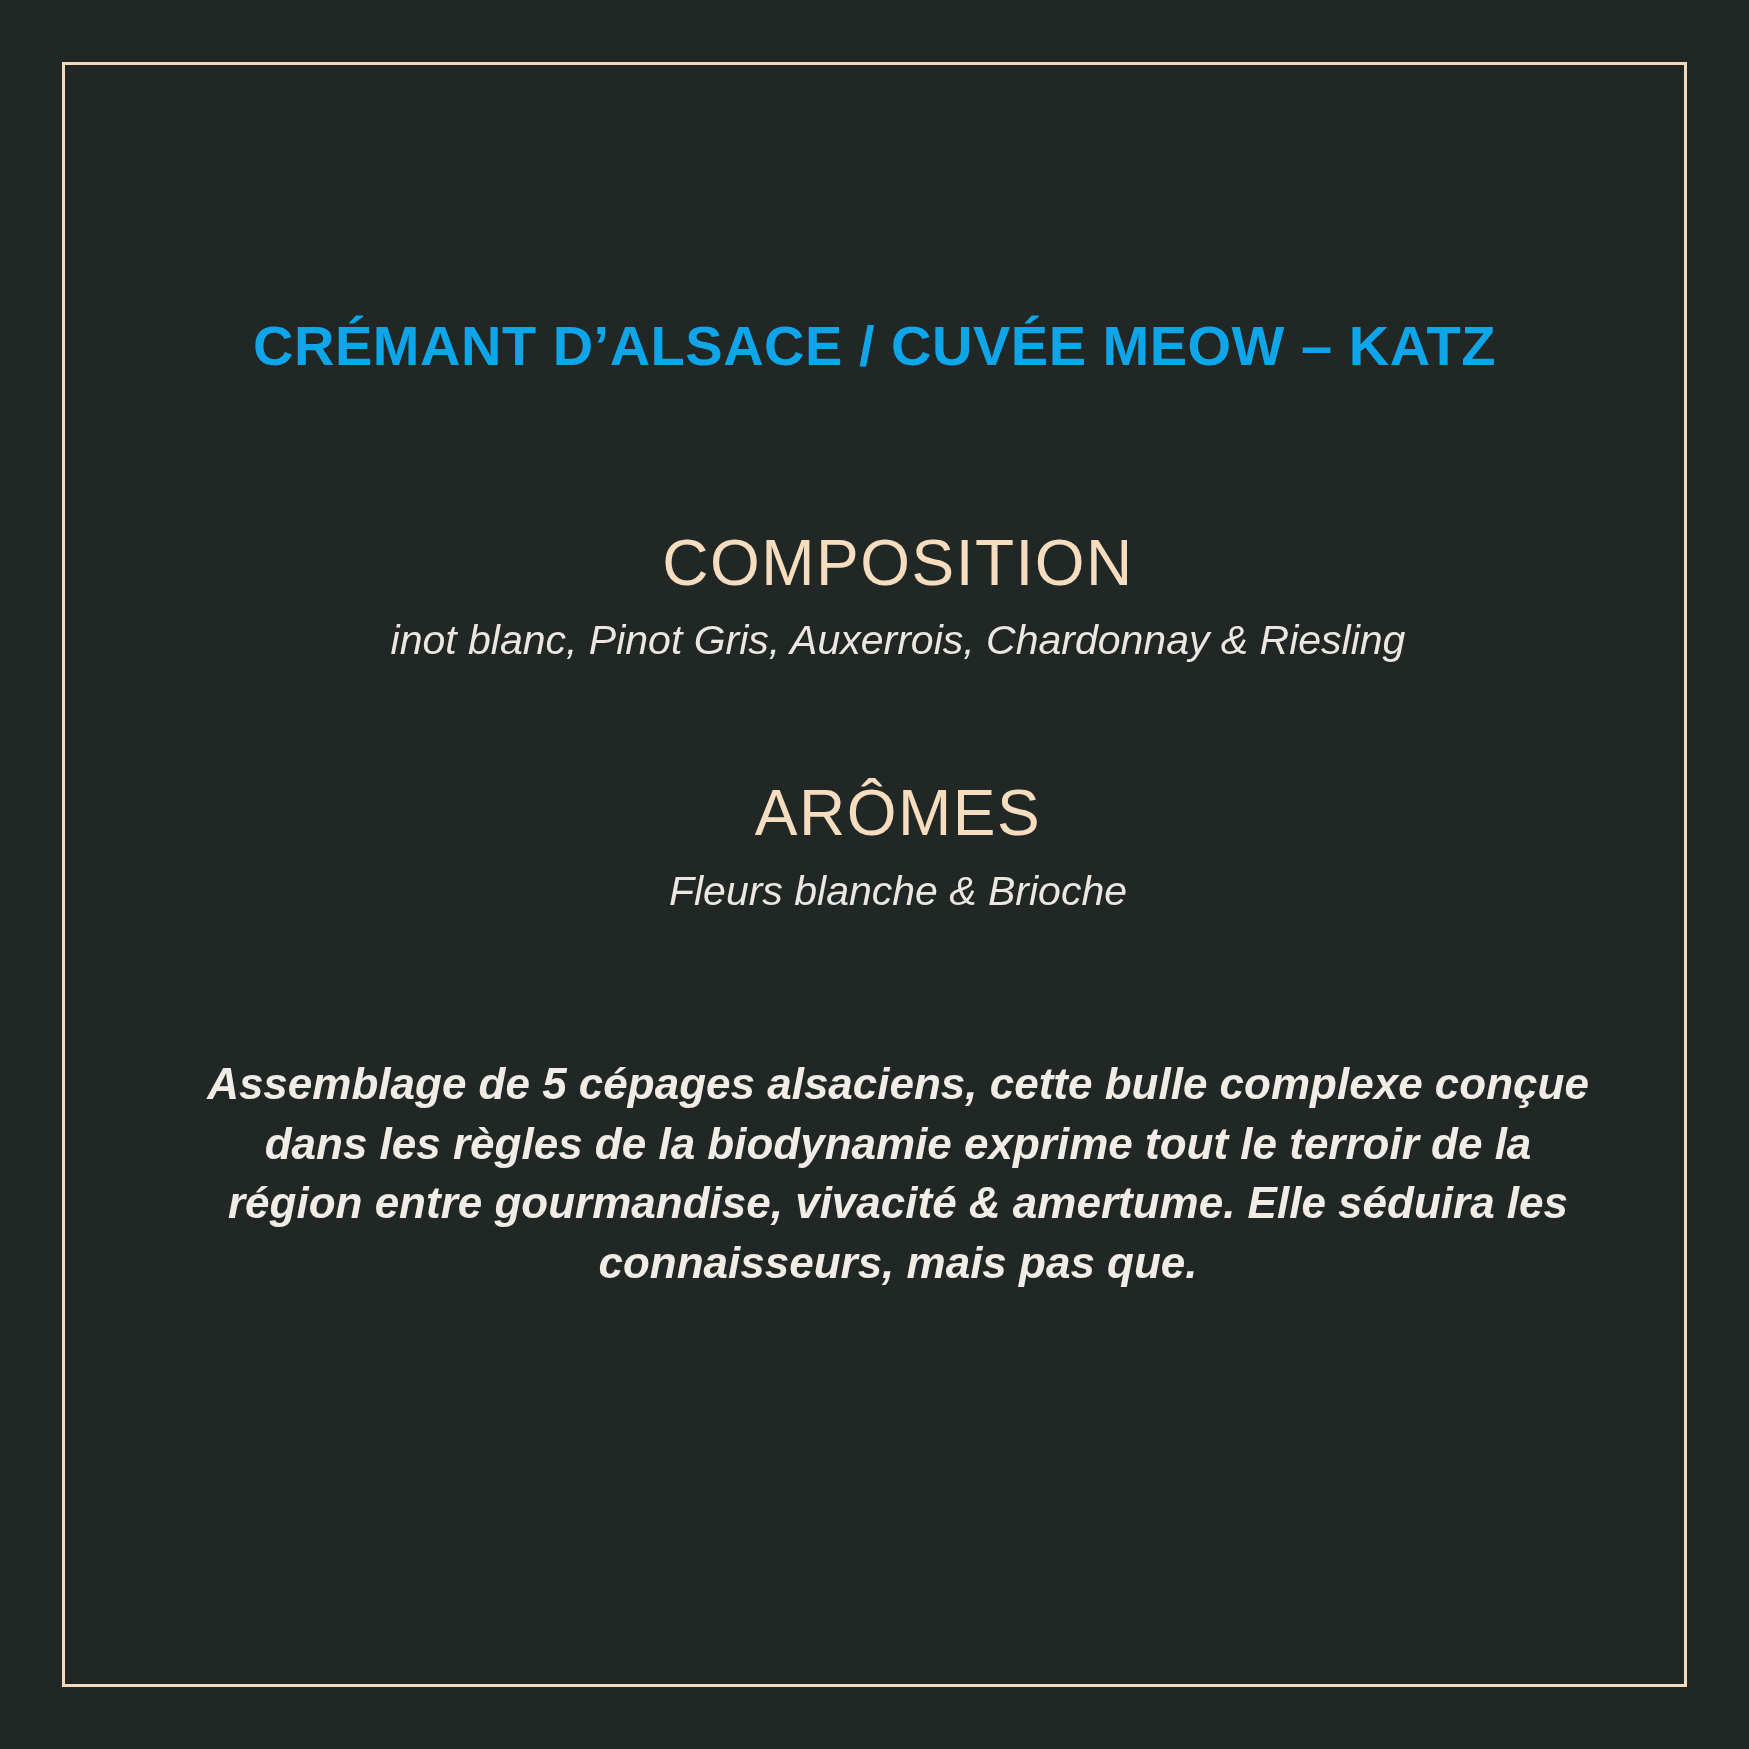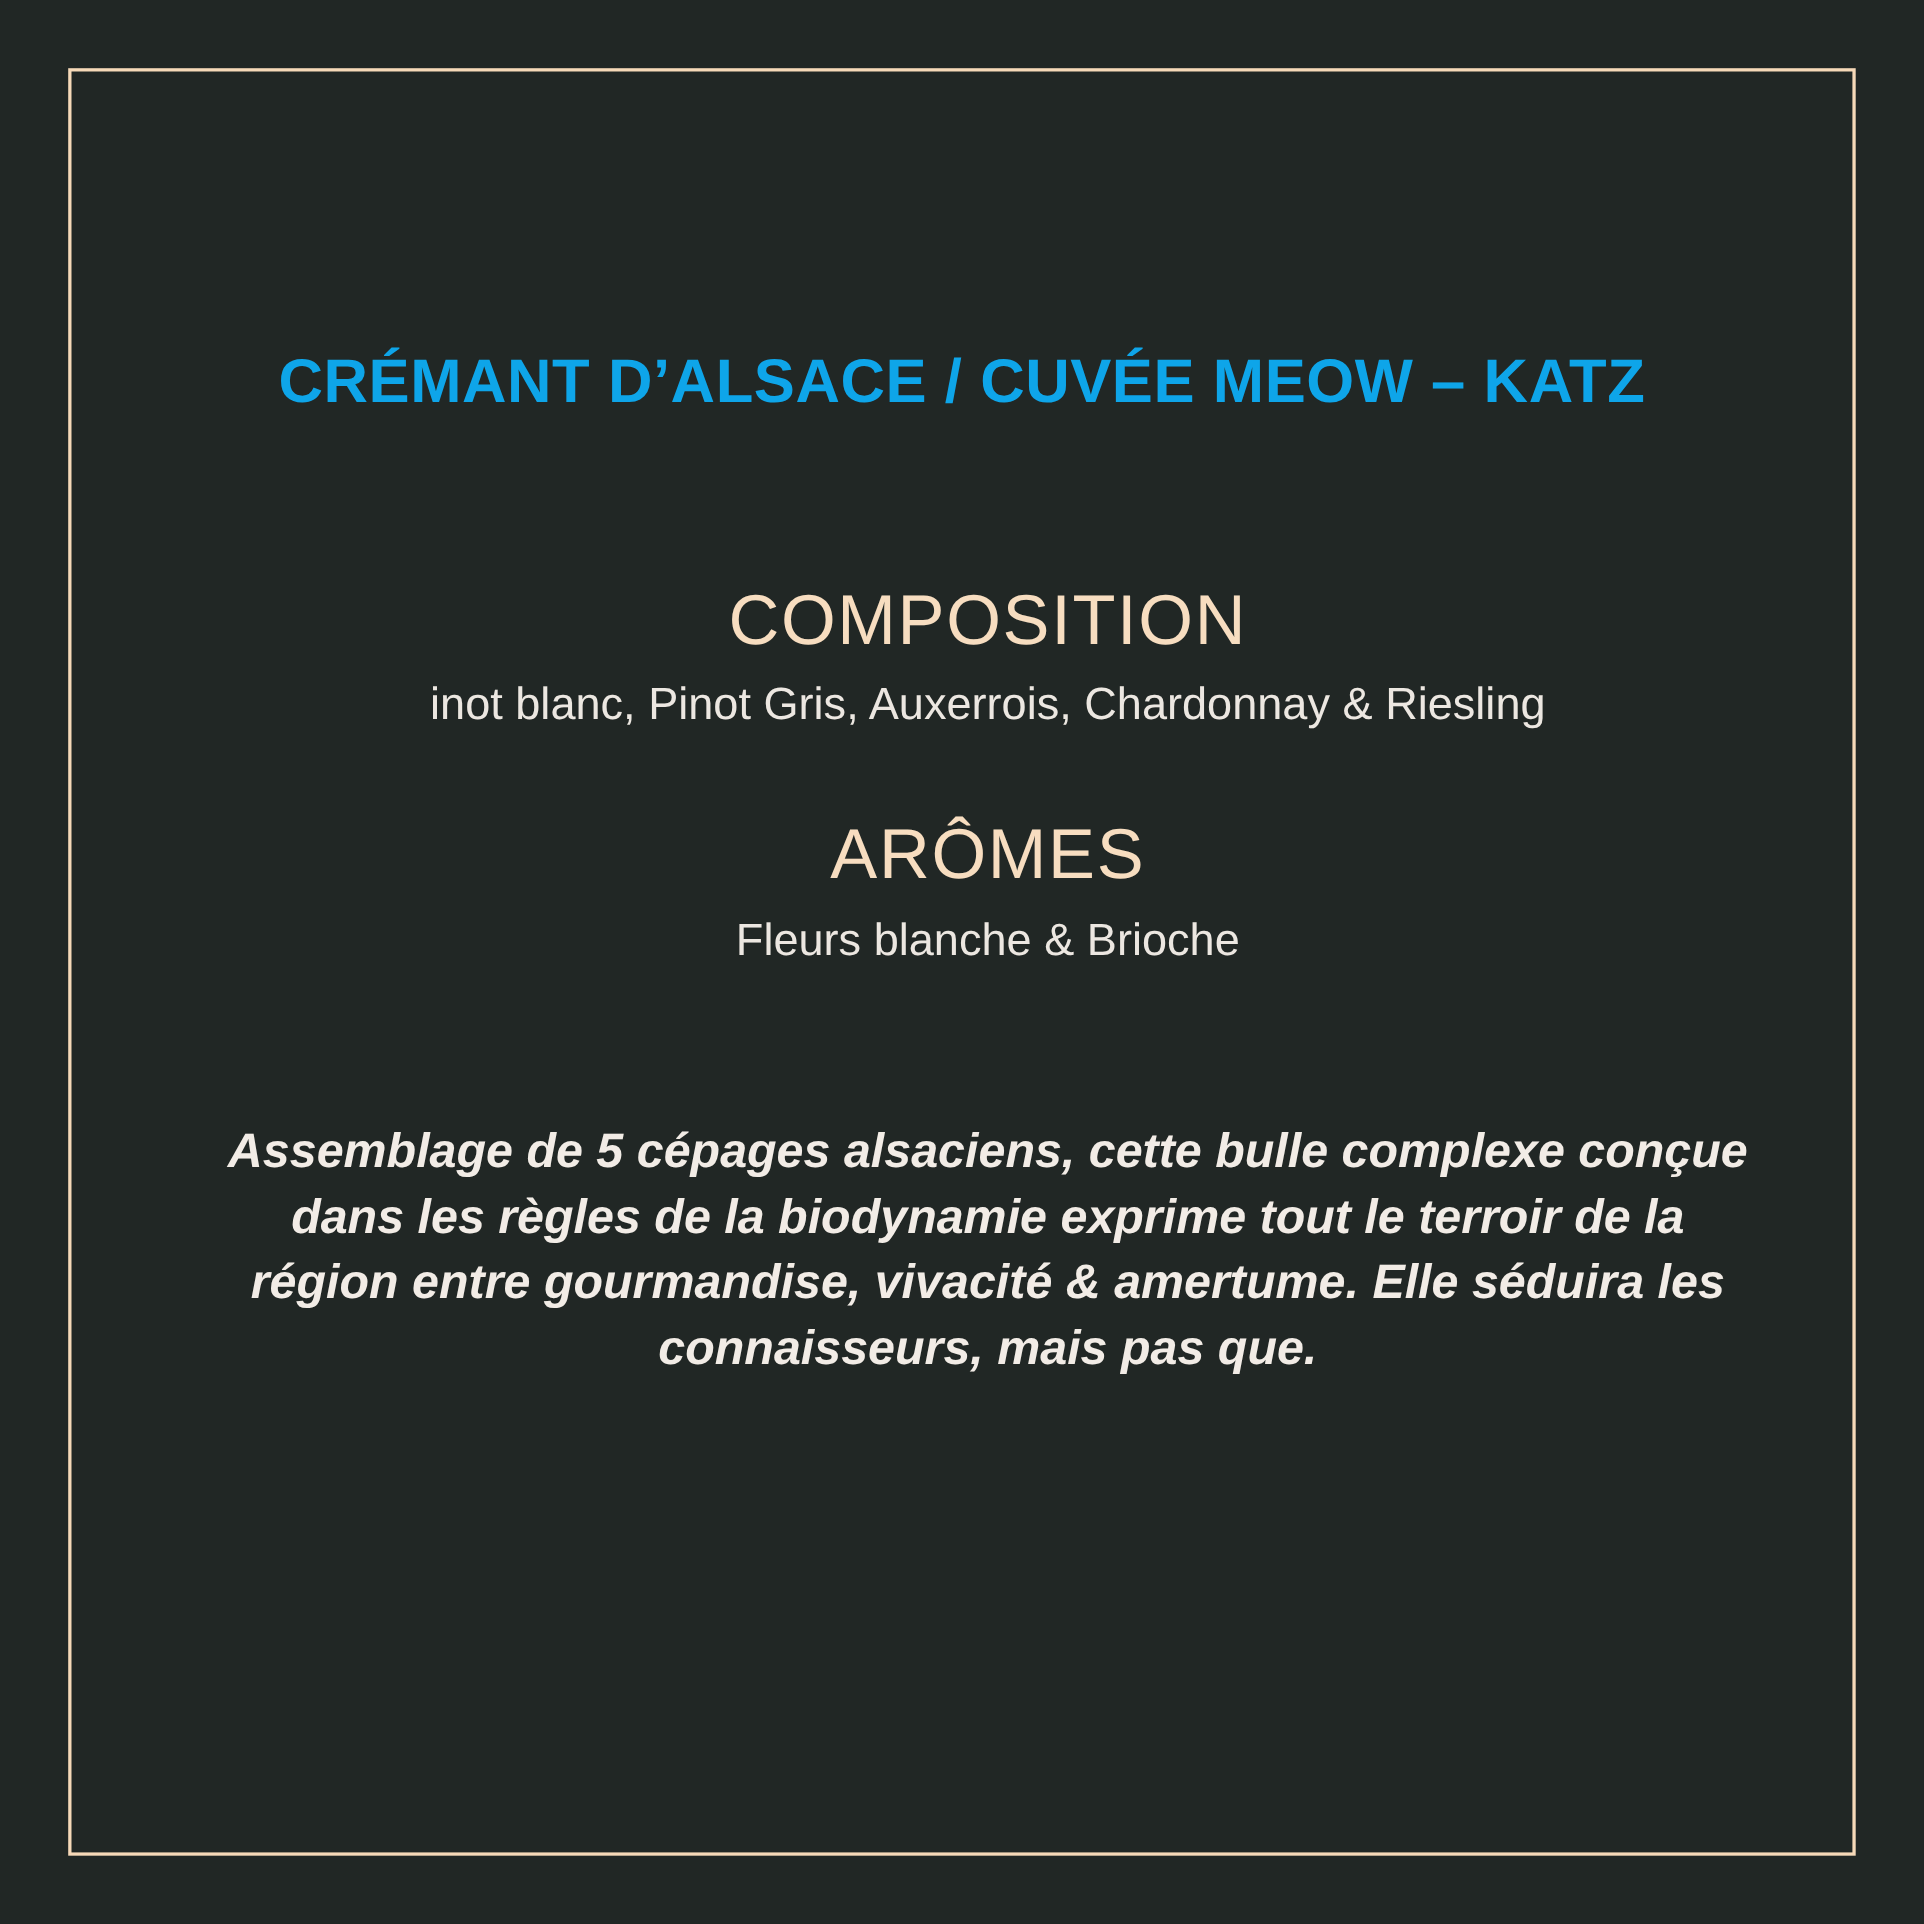--- a/index.html
+++ b/index.html
@@ -34,36 +34,37 @@
     text-align: center;
     line-height: 1.1;
     white-space: nowrap;
   }
   .section {
     width: 100%;
     text-align: center;
     padding-left: 47px;
   }
   .section-composition { margin-top: 150px; }
-  .section-aromes { margin-top: 73px; }
+  .section-aromes { margin-top: 110px; }
   .section-mot { margin-top: 120px; }
 
   .heading {
     color: #f7ddc0;
     font-size: 64px;
     font-weight: 300;
     letter-spacing: 1.5px;
     line-height: 1.15;
   }
   .body-text {
     color: #ece7e1;
     font-size: 41px;
     font-weight: 300;
     line-height: 1.3;
     margin-top: 14px;
+    font-style: italic;
   }
   .body-italic {
     color: #f2ece6;
     font-size: 44px;
     font-weight: 700;
     font-style: italic;
     line-height: 1.35;
     margin-top: 16px;
     max-width: 1400px;
     margin-left: auto;

